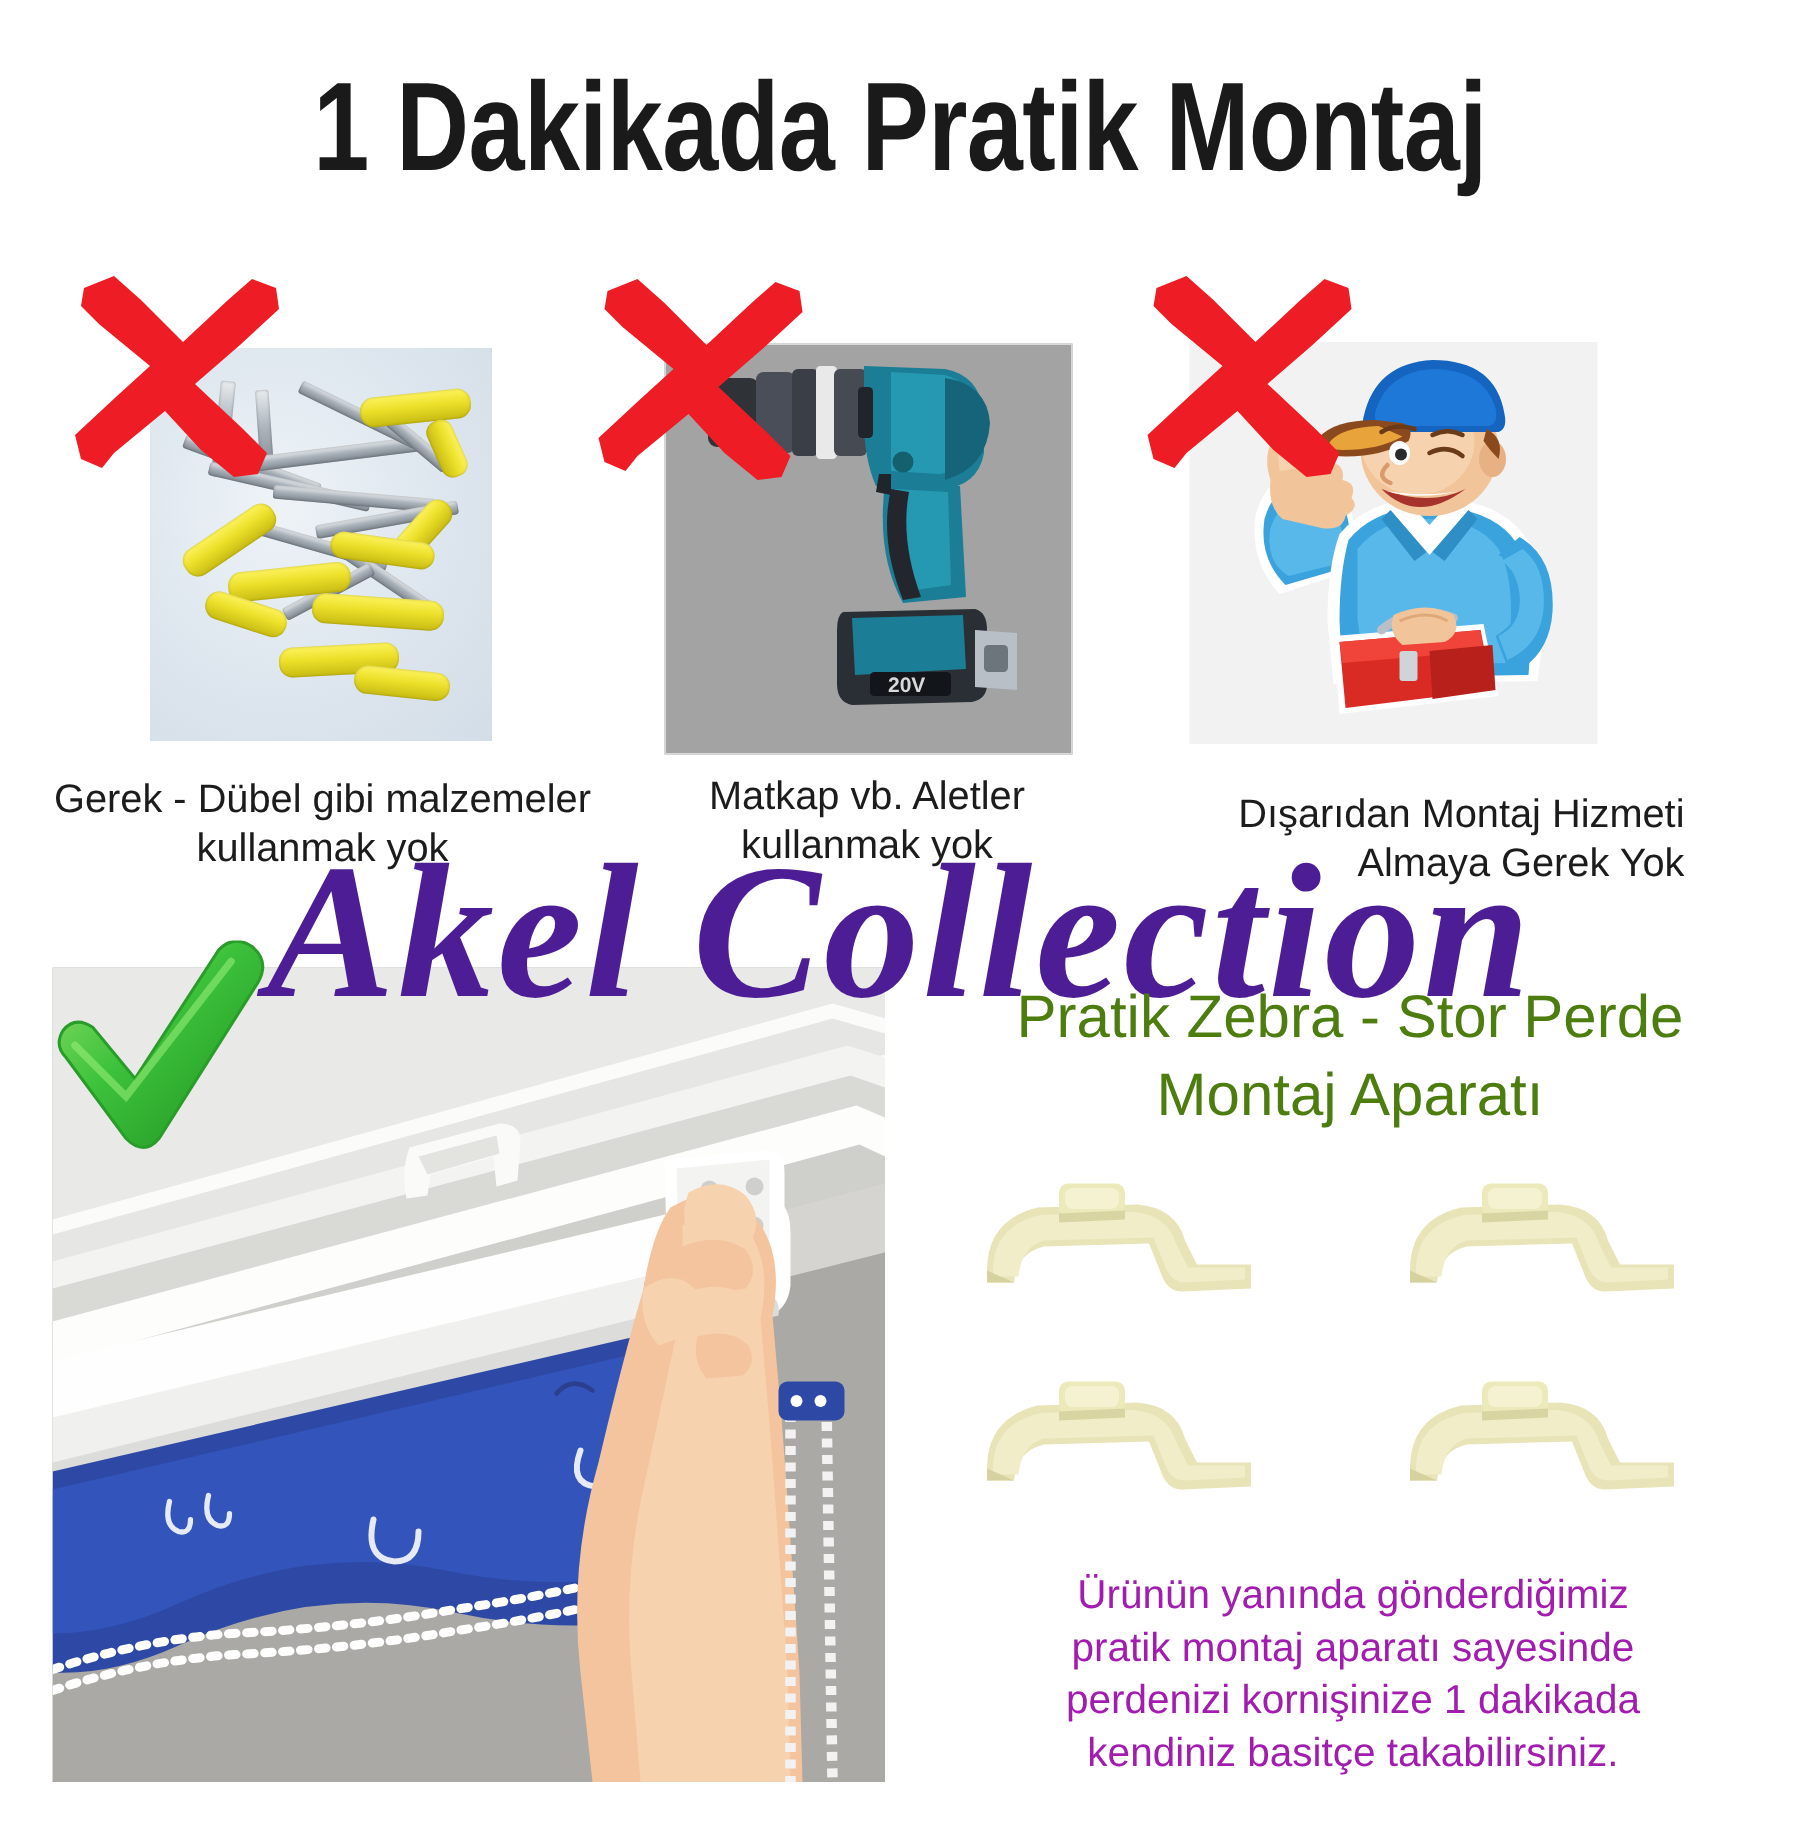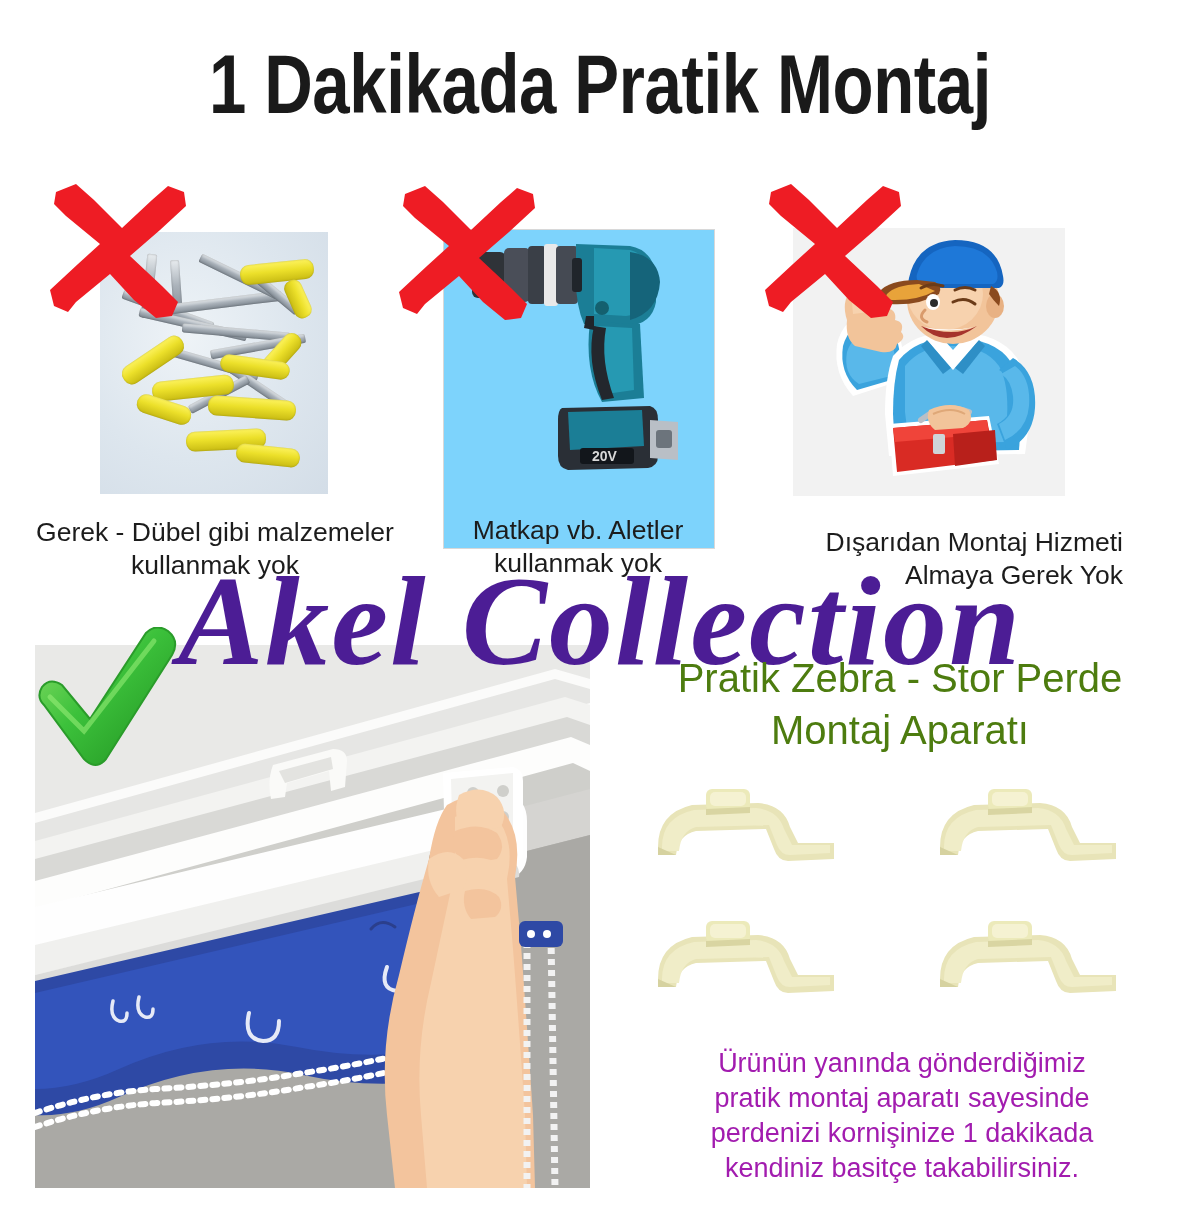--- a/index.html
+++ b/index.html
@@ -97,22 +97,22 @@
     box-shadow: inset 0 0 2px rgba(0,0,0,.35);
   }
   .screw.yellow {
     background: linear-gradient(180deg, #fdf35e 0%, #ece02a 45%, #c8bb13 100%);
     box-shadow: inset 0 0 2px rgba(0,0,0,.25);
   }
 
   
   #card-drill { left: 443px; top: 229px; }
   #photo-drill {
-    width: 272px; height: 320px;
-    background: #7dd3fc;
+    width: 272px; height: 274px;
+    background: #a3a3a3;
     border: 1px solid #d8d8d8;
     box-sizing: border-box;
   }
 
   
   #card-handyman { left: 793px; top: 228px; }
   #photo-handyman {
     width: 272px; height: 268px;
     background: #f2f2f2;
   }

